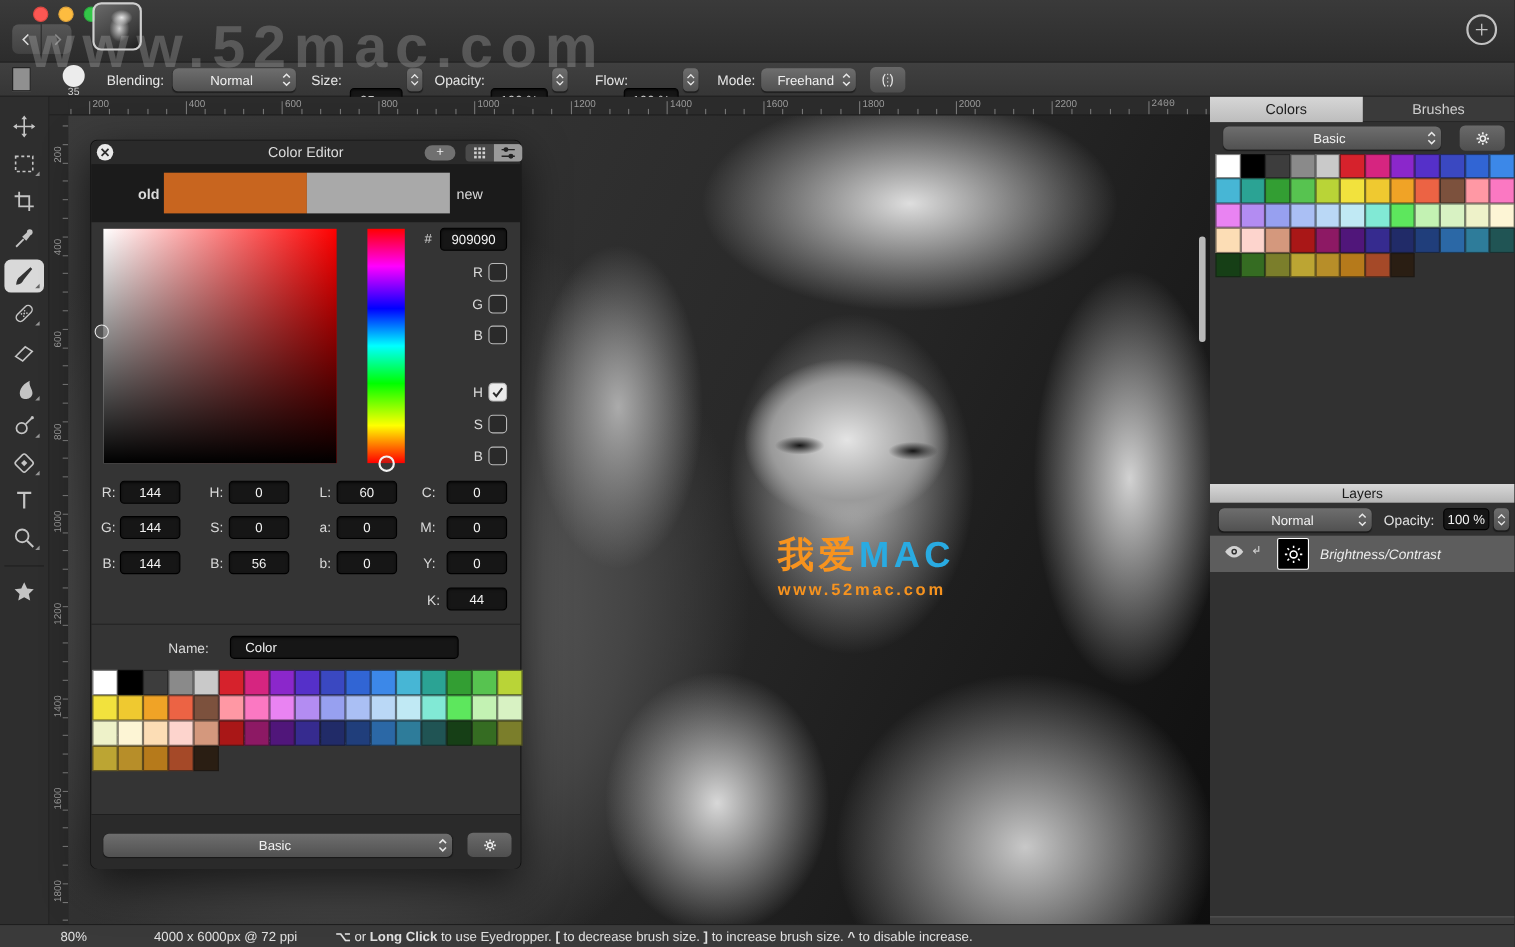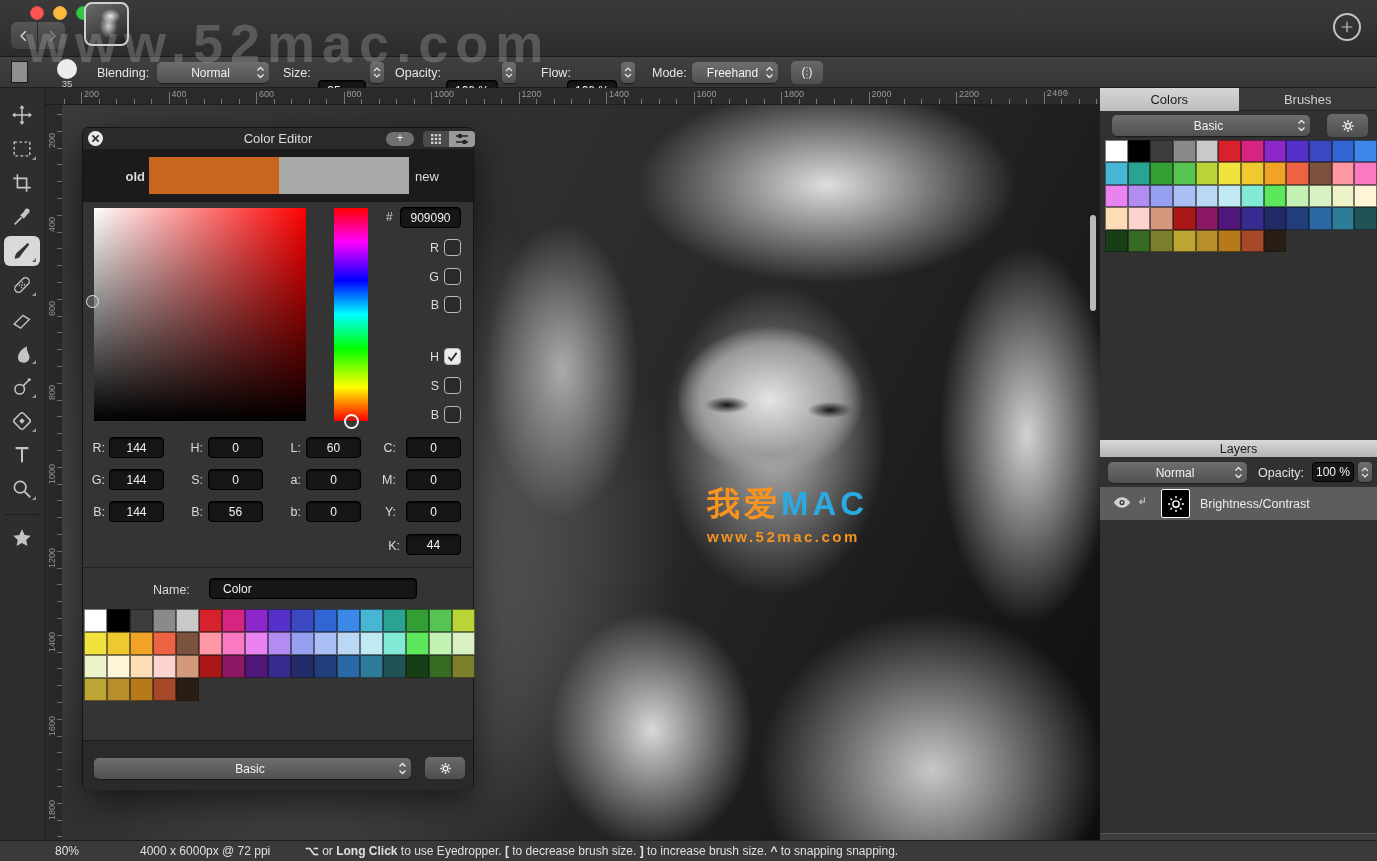--- a/index.html
+++ b/index.html
@@ -155,21 +155,21 @@
     background:linear-gradient(#d8d8d8,#b5b5b5); color:#1a1a1a; font-size:12.5px;
     display:flex; align-items:center; justify-content:center; }
   #layers-controls { position:absolute; left:0; top:369px; width:277px; height:30px; }
   #layers-blend { position:absolute; left:8px; top:5px; width:139px; }
   #layers-opacity-label { position:absolute; left:158px; top:9px; font-size:12.5px; color:#e2e2e2; }
   #layers-opacity-field { position:absolute; left:212px; top:5px; width:42px; height:20px; background:#161616;
     border:1px solid #000; border-radius:4px; color:#f2f2f2; font-size:12px; display:flex;
     align-items:center; justify-content:center; }
   #layers-opacity-stepper { left:258px; top:5px; height:20px; }
   #layers-list { position:absolute; left:0; top:399px; width:277px; }
-  .layer-row { position:relative; width:277px; height:33px; display:flex; align-items:center; }
+  .layer-row { position:relative; width:277px; height:33px; display:flex; align-items:center;font-style:italic; }
   .layer-row.selected { background:#5d5d5d; }
   .layer-row.normal { background:#2f2f2f; border-bottom:1px solid #272727; }
   .layer-row .eye { margin-left:13px; width:20px; }
   .layer-name { margin-left:10px; font-size:12.5px; color:#ececec; }
   .adj-thumb { width:29px; height:29px; background:#000; border:1.5px solid #fff; border-radius:2px;
     display:flex; align-items:center; justify-content:center; margin-left:10px; }
   .img-thumb { width:23px; height:28px; margin-left:12px; border:1px solid #555; background:
     radial-gradient(ellipse 7px 6px at 55% 35%, #ddd, transparent 75%),
     linear-gradient(150deg,#888,#444 70%,#222); }
   .clip-arrow { margin-left:2px; width:16px; }
@@ -834,15 +834,15 @@
             <rect x="6" y="7.5" width="12" height="13" rx="1.5" fill="none" stroke="#cdcdcd" stroke-width="1.6"></rect>
             <path d="M4 7.5h16M9.8 4.5h4.4M10 11v6.5M14 11v6.5" stroke="#cdcdcd" stroke-width="1.6" fill="none"></path>
           </svg>
         </div>
       </div>
   </div>
 
   <div id="statusbar">
     <span id="status-zoom">80%</span>
     <span id="status-docinfo">4000 x 6000px @ 72 ppi</span>
-    <span id="status-hint"><b>⌥</b><span> or </span><b>Long Click</b><span> to use Eyedropper.  </span><b>[</b><span> to decrease brush size.  </span><b>]</b><span> to increase brush size.  </span><b>^</b><span> to snapping snapping.</span></span>
+    <span id="status-hint"><b>⌥</b><span> or </span><b>Long Click</b><span> to use Eyedropper.  </span><b>[</b><span> to decrease brush size.  </span><b>]</b><span> to increase brush size.  </span><b>^</b><span> to disable increase.</span></span>
   </div>
 </div>
 
 </body></html>

